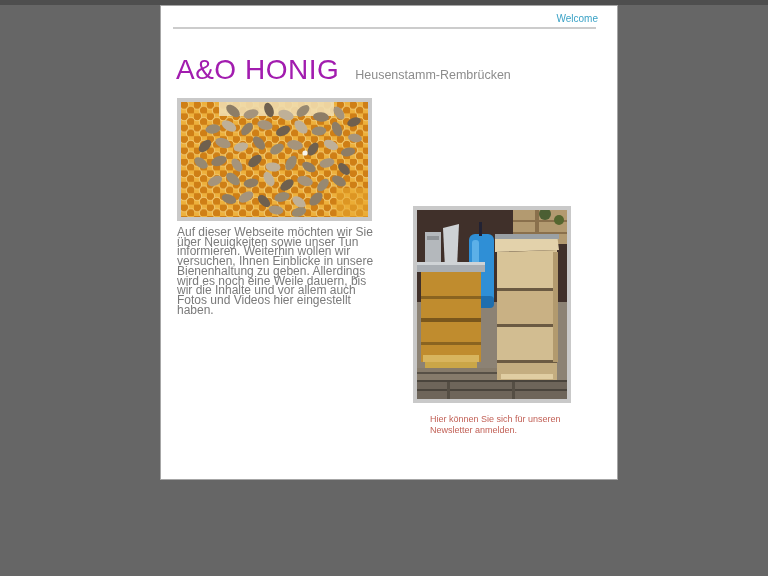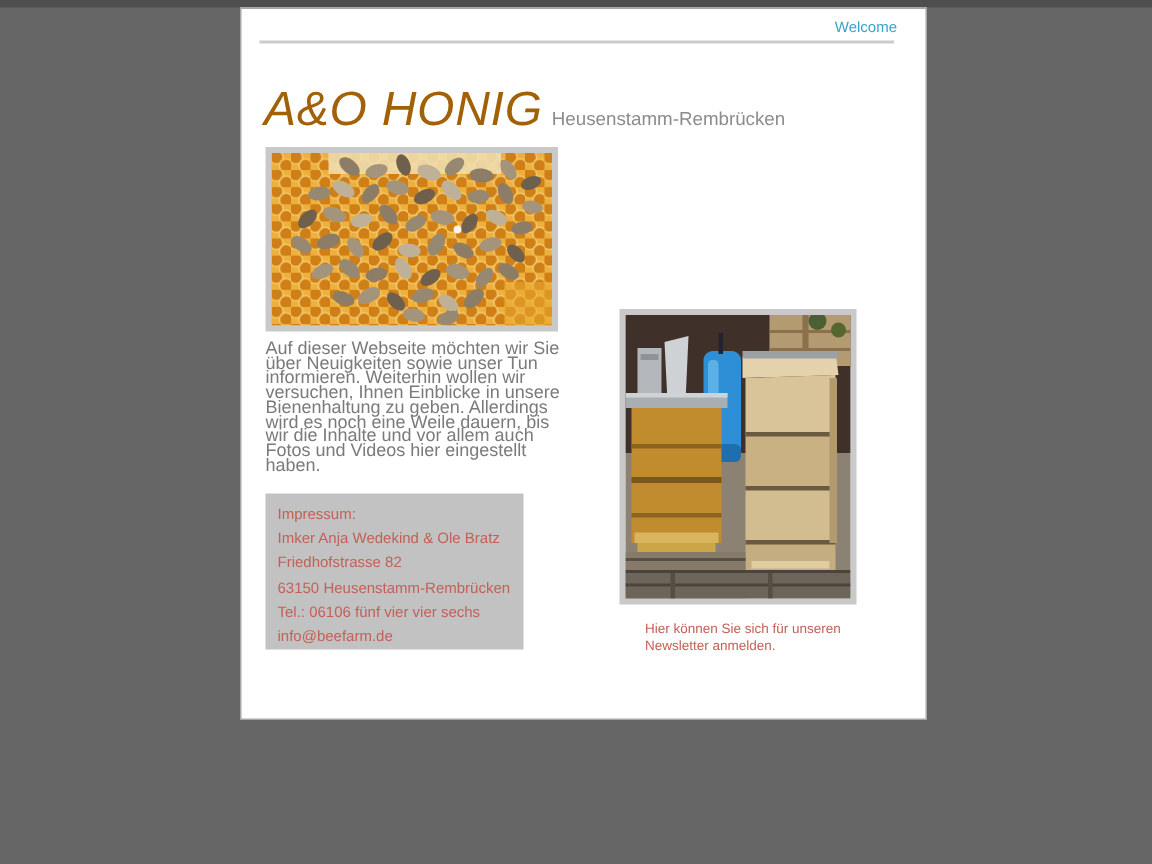--- a/index.html
+++ b/index.html
@@ -35,31 +35,30 @@
     width: 423px; height: 2px;
     background: #cccccc;
   }
   .title-row {
     position: absolute;
     left: 15px; top: 48px;
     white-space: nowrap;
   }
   .site-title {
     display: inline;
-    font-size: 32px;
+    font-size: 28px;
     font-weight: normal;
-    color: #a16207;
+    color: #a21caf;
     letter-spacing: 0.5px;
-    font-style: italic;
   }
   .site-subtitle {
     display: inline;
     font-size: 12.5px;
     color: #8c8c8c;
-    margin-left: 6px;
+    margin-left: 16px;
   }
   .photo-frame {
     position: absolute;
     background: #c9c9c9;
     padding: 4px;
   }
   .photo-frame svg { display: block; }
   .bees-frame { left: 16px; top: 92px; width: 195px; height: 123px; }
   .hives-frame { left: 252px; top: 200px; width: 158px; height: 197px; }
   .intro-text {
@@ -172,28 +171,20 @@
         <ellipse cx="135" cy="97" rx="8" ry="4.8" fill="#8d7d66" transform="rotate(-45 135 97)"></ellipse>
         <ellipse cx="95" cy="108" rx="7.4" ry="4.4" fill="#a5947c" transform="rotate(10 95 108)"></ellipse>
         <ellipse cx="118" cy="110" rx="7.4" ry="4.4" fill="#978971" transform="rotate(-20 118 110)"></ellipse>
         <circle cx="124" cy="51" r="2.6" fill="#f7f4ec"></circle>
       </g>
     </svg>
   </div>
 
   <p class="intro-text">Auf dieser Webseite möchten wir Sie über Neuigkeiten sowie unser Tun informieren. Weiterhin wollen wir versuchen, Ihnen Einblicke in unsere Bienenhaltung zu geben. Allerdings wird es noch eine Weile dauern, bis wir die Inhalte und vor allem auch Fotos und Videos hier eingestellt haben.</p>
 
-  <div class="impressum-box">
-    <div class="line">Impressum:</div>
-    <div class="line">Imker Anja Wedekind &amp; Ole Bratz</div>
-    <div class="line">Friedhofstrasse 82</div>
-    <div class="line">63150 Heusenstamm-Rembrücken</div>
-    <div class="line">Tel.: 06106 fünf vier vier sechs</div>
-    <div class="line">info@beefarm.de</div>
-  </div>
 
   <div class="photo-frame hives-frame">
     <svg width="150" height="189" viewBox="0 0 150 189">
       <rect width="150" height="189" fill="#8c8274"></rect>
       <rect x="0" y="0" width="150" height="92" fill="#40302a"></rect>
       <rect x="96" y="0" width="54" height="34" fill="#b39a70"></rect>
       <rect x="96" y="10" width="54" height="2" fill="#8a704c"></rect>
       <rect x="96" y="22" width="54" height="2" fill="#8a704c"></rect>
       <rect x="118" y="0" width="4" height="34" fill="#8a704c"></rect>
       <circle cx="128" cy="4" r="6" fill="#4c5f33"></circle>

